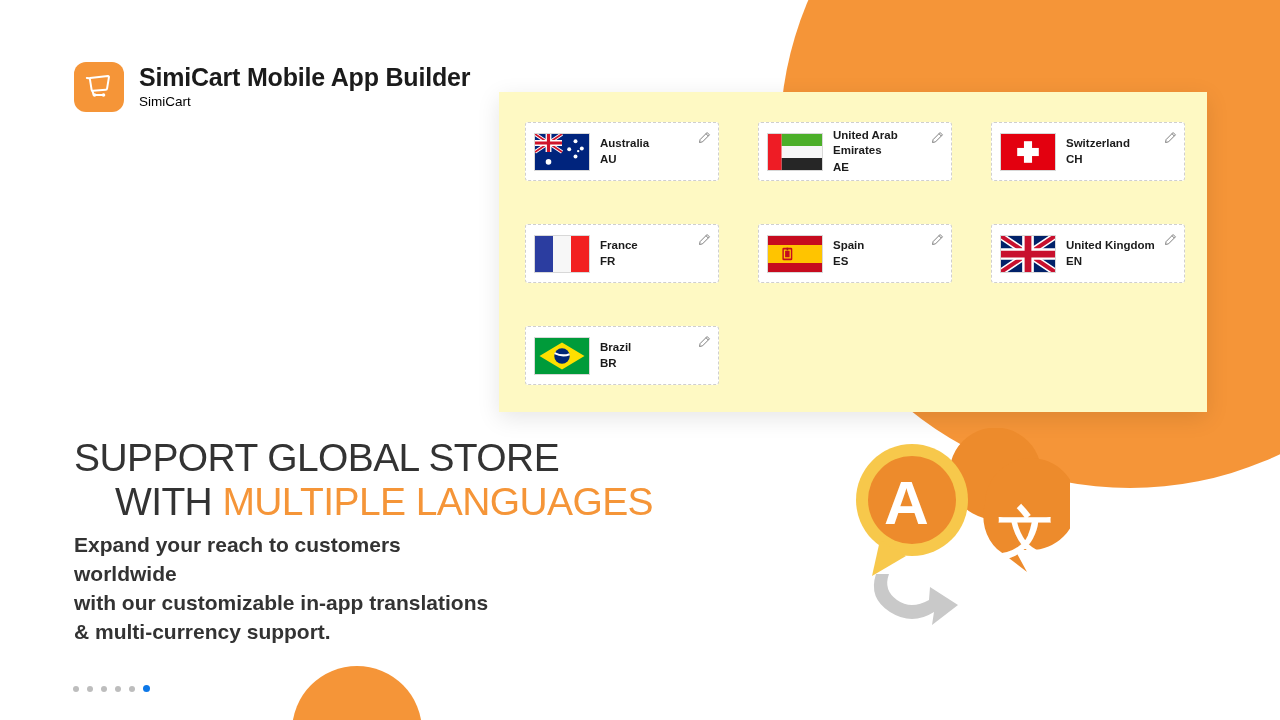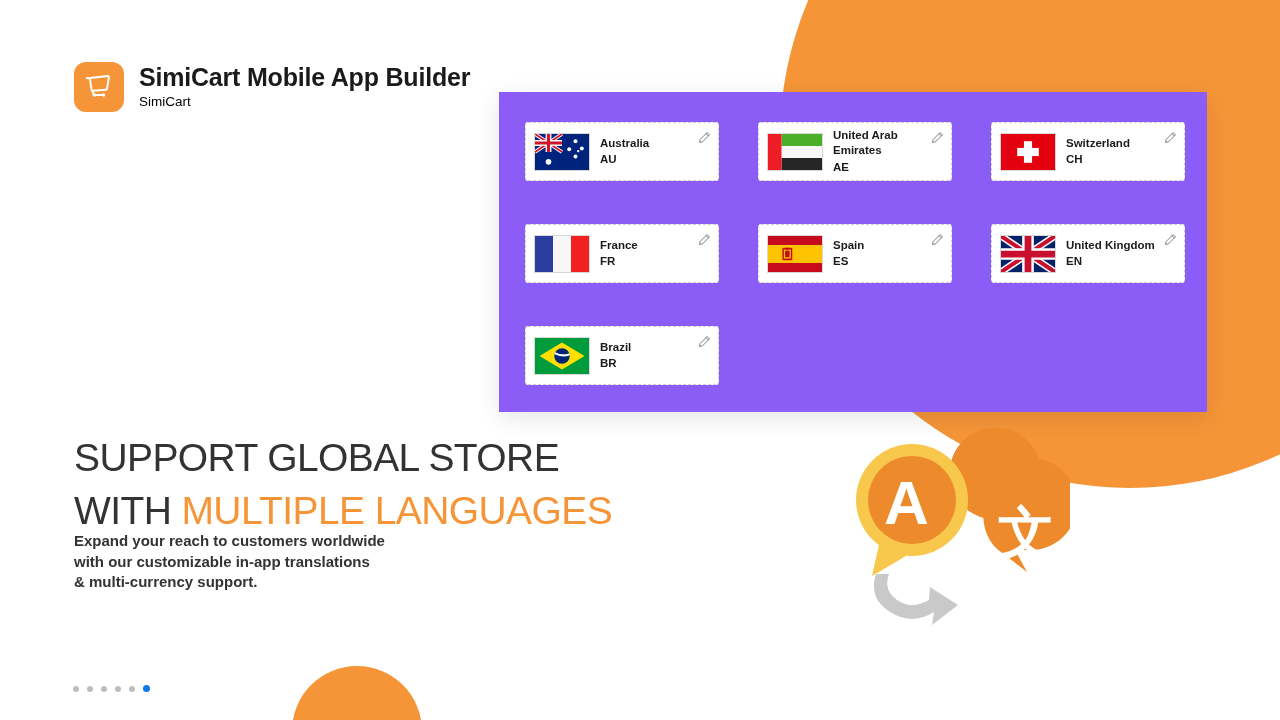--- a/index.html
+++ b/index.html
@@ -36,21 +36,21 @@
   }
   .brand-text { display: flex; flex-direction: column; gap: 3px; }
   .brand-title { font-size: 25px; font-weight: bold; color: #1b1b1b; letter-spacing: -0.2px; line-height: 1.1; }
   .brand-sub { font-size: 13.5px; color: #000000; line-height: 1.1; }
 
   
   .panel {
     position: absolute;
     left: 499px; top: 92px;
     width: 708px; height: 320px;
-    background: #8b5cf6;
+    background: #fef9c3;
     box-shadow: 0 6px 22px rgba(0,0,0,0.10);
   }
   .card-grid {
     position: absolute;
     left: 26px; top: 30px;
     width: 660px;
     display: grid;
     grid-template-columns: repeat(3, 194px);
     grid-column-gap: 39px;
     grid-row-gap: 43px;
@@ -82,24 +82,24 @@
   .flag svg { display: block; width: 100%; height: 100%; }
 
   
   .headline {
     position: absolute; left: 74px; top: 438px;
     font-size: 39px; font-weight: normal; letter-spacing: -0.6px;
     line-height: 1.0; color: #333333;
     width: 620px;
   }
   .headline .accent { color: #F59538; }
-  .headline .l2 { display: block; margin-top: 14px; }
+  .headline .l2 { display: block; margin-top: 5px; text-align: center; }
   .body-copy {
     position: absolute; left: 74px; top: 531px;
-    font-size: 15px; font-weight: bold; line-height: 1.38;
+    font-size: 21px; font-weight: bold; line-height: 1.38;
     color: #333333; width: 430px;
   }
 
   
   .translate-art { position: absolute; left: 840px; top: 428px; width: 230px; height: 200px; }
   .translate-art svg { display: block; width: 100%; height: 100%; }
 
   
   .dots { position: absolute; left: 73px; top: 685px; display: flex; gap: 8px; align-items: center; }
   .dot { width: 6px; height: 6px; border-radius: 50%; background: #bdbdbd; }

